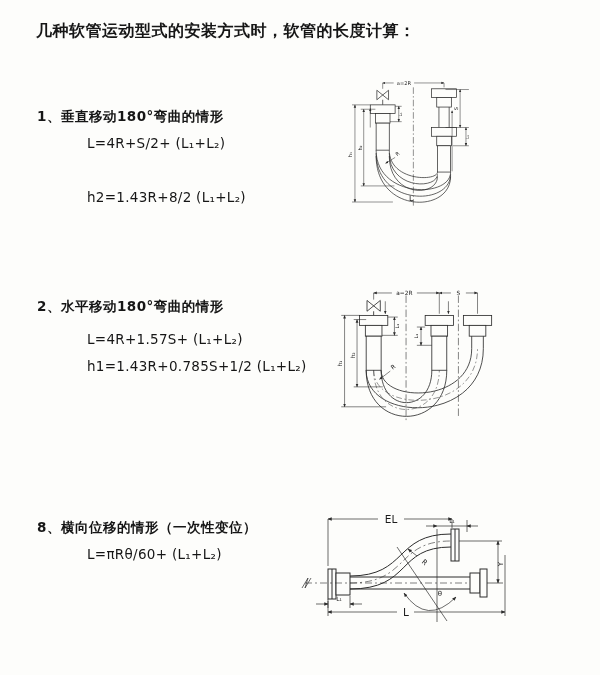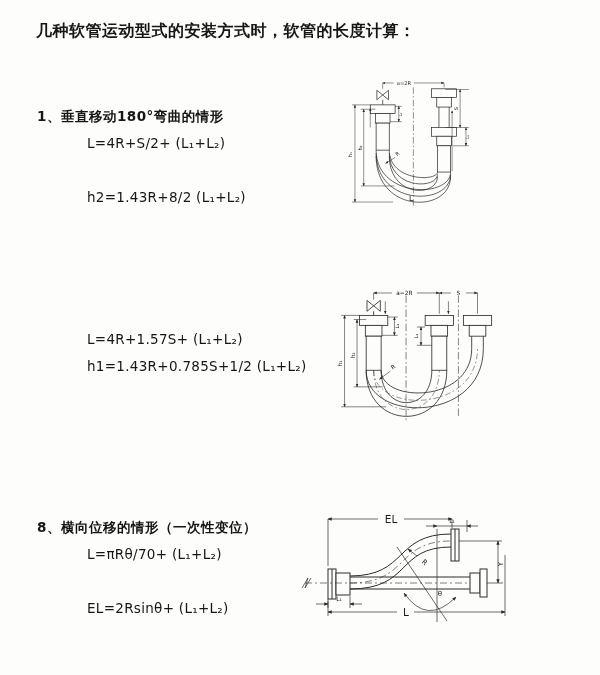--- a/index.html
+++ b/index.html
@@ -27,26 +27,26 @@
 <body>
 
 <div class="page">
 
   <div class="title">几种软管运动型式的安装方式时，软管的长度计算：</div>
 
   <div class="heading" style="top:108px">1、垂直移动180°弯曲的情形</div>
   <div class="formula" style="top:135px">L=4R+S/2+ (L₁+L₂)</div>
   <div class="formula" style="top:189px">h2=1.43R+8/2 (L₁+L₂)</div>
 
+  <div class="heading" style="top:298px">2、水平移动180°弯曲的情形</div>
   <div class="formula" style="top:331px">L=4R+1.57S+ (L₁+L₂)</div>
   <div class="formula" style="top:358px">h1=1.43R+0.785S+1/2 (L₁+L₂)</div>
 
   <div class="heading" style="top:519px">8、横向位移的情形（一次性变位）</div>
-  <div class="formula" style="top:546px">L=πRθ/70+ (L₁+L₂)</div>
-  <div class="formula" style="top:600px">EL=2Rsinθ+ (L₁+L₂)</div>
+  <div class="formula" style="top:546px">L=πRθ/60+ (L₁+L₂)</div>
 
   <svg style="left:315px;top:72px" width="215" height="195" viewBox="315 72 215 267">
     <defs>
       <marker id="d1a" viewBox="0 0 10 10" refX="9" refY="5" markerWidth="6" markerHeight="6" orient="auto-start-reverse">
         <path d="M0,1 L10,5 L0,9 z" fill="#2c2c2c"></path>
       </marker>
       <pattern id="d1h" width="4" height="4" patternUnits="userSpaceOnUse">
         <path d="M0,0 L4,4 M4,0 L0,4" stroke="#555" stroke-width="0.5" fill="none"></path>
       </pattern>
     </defs>

